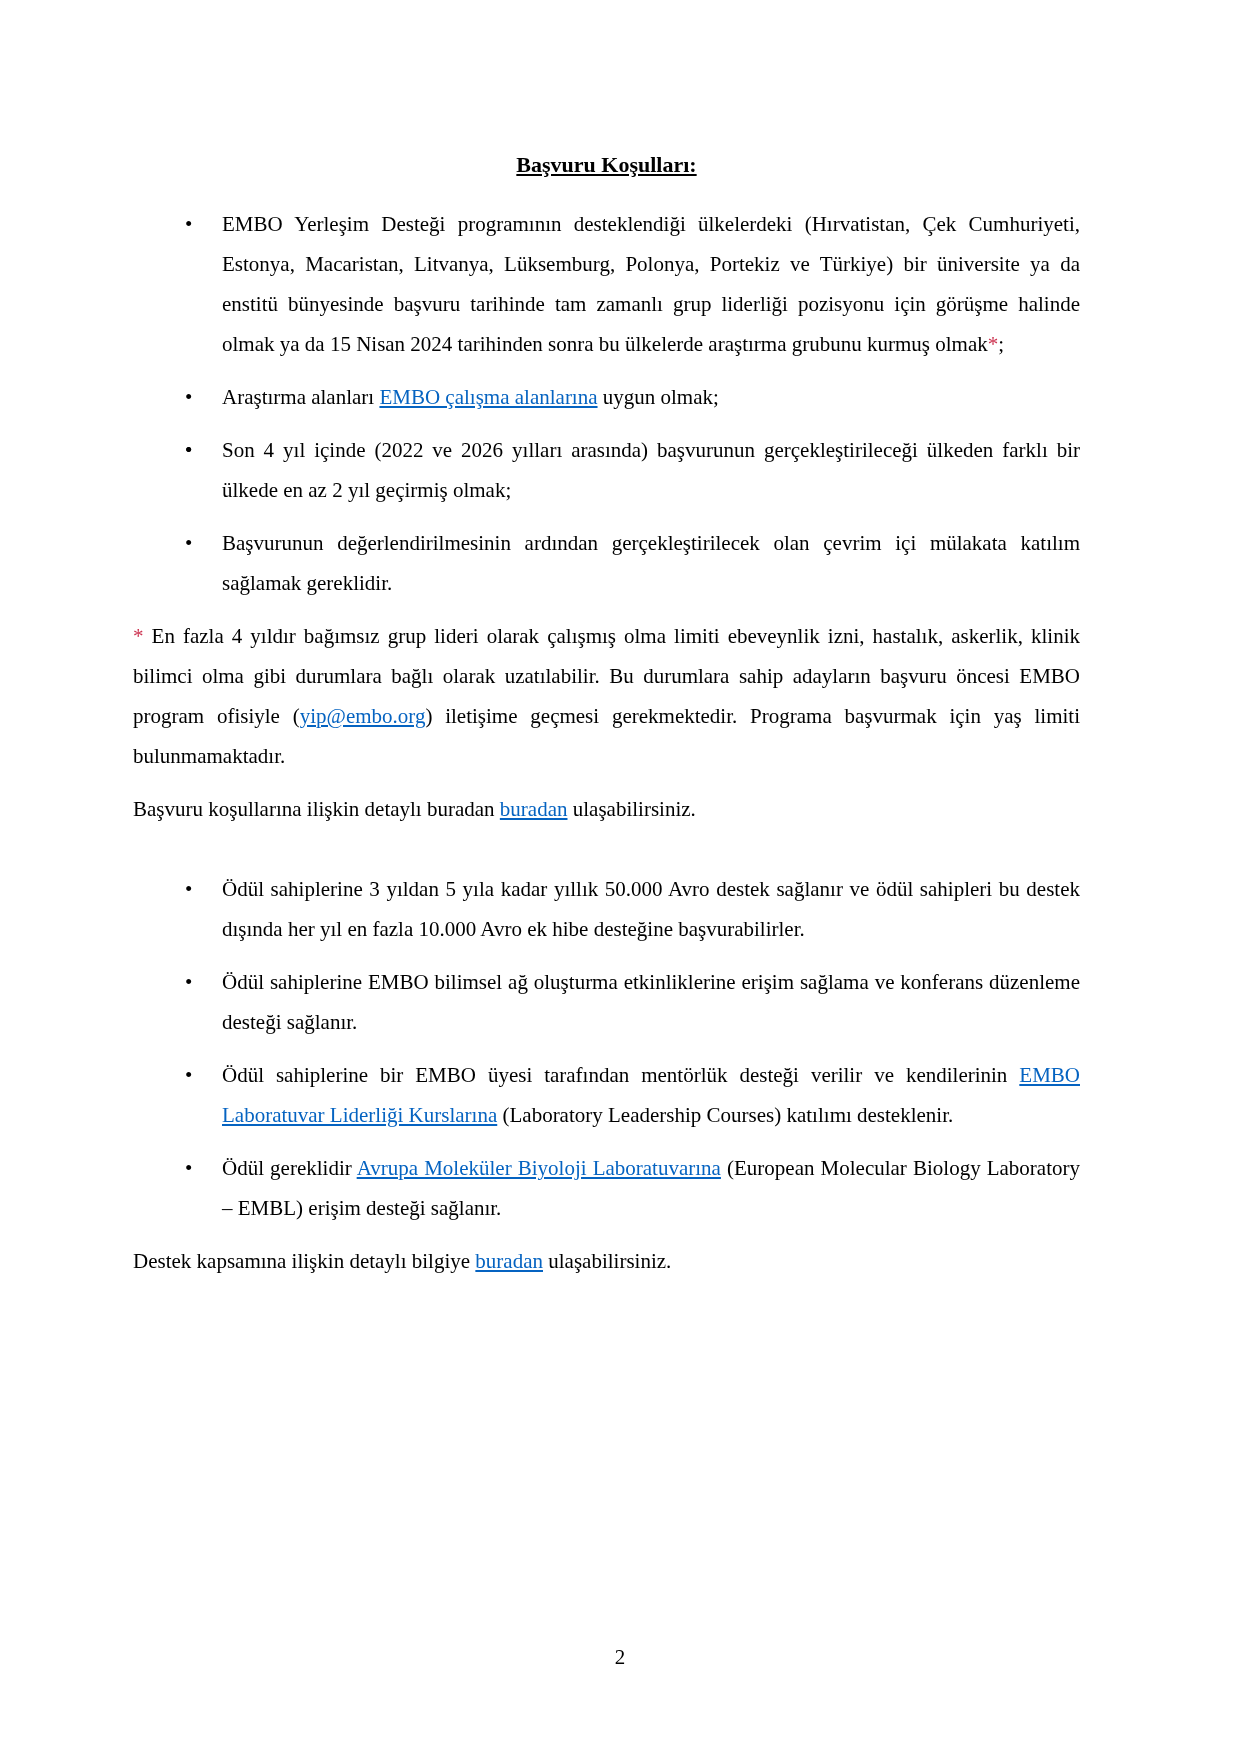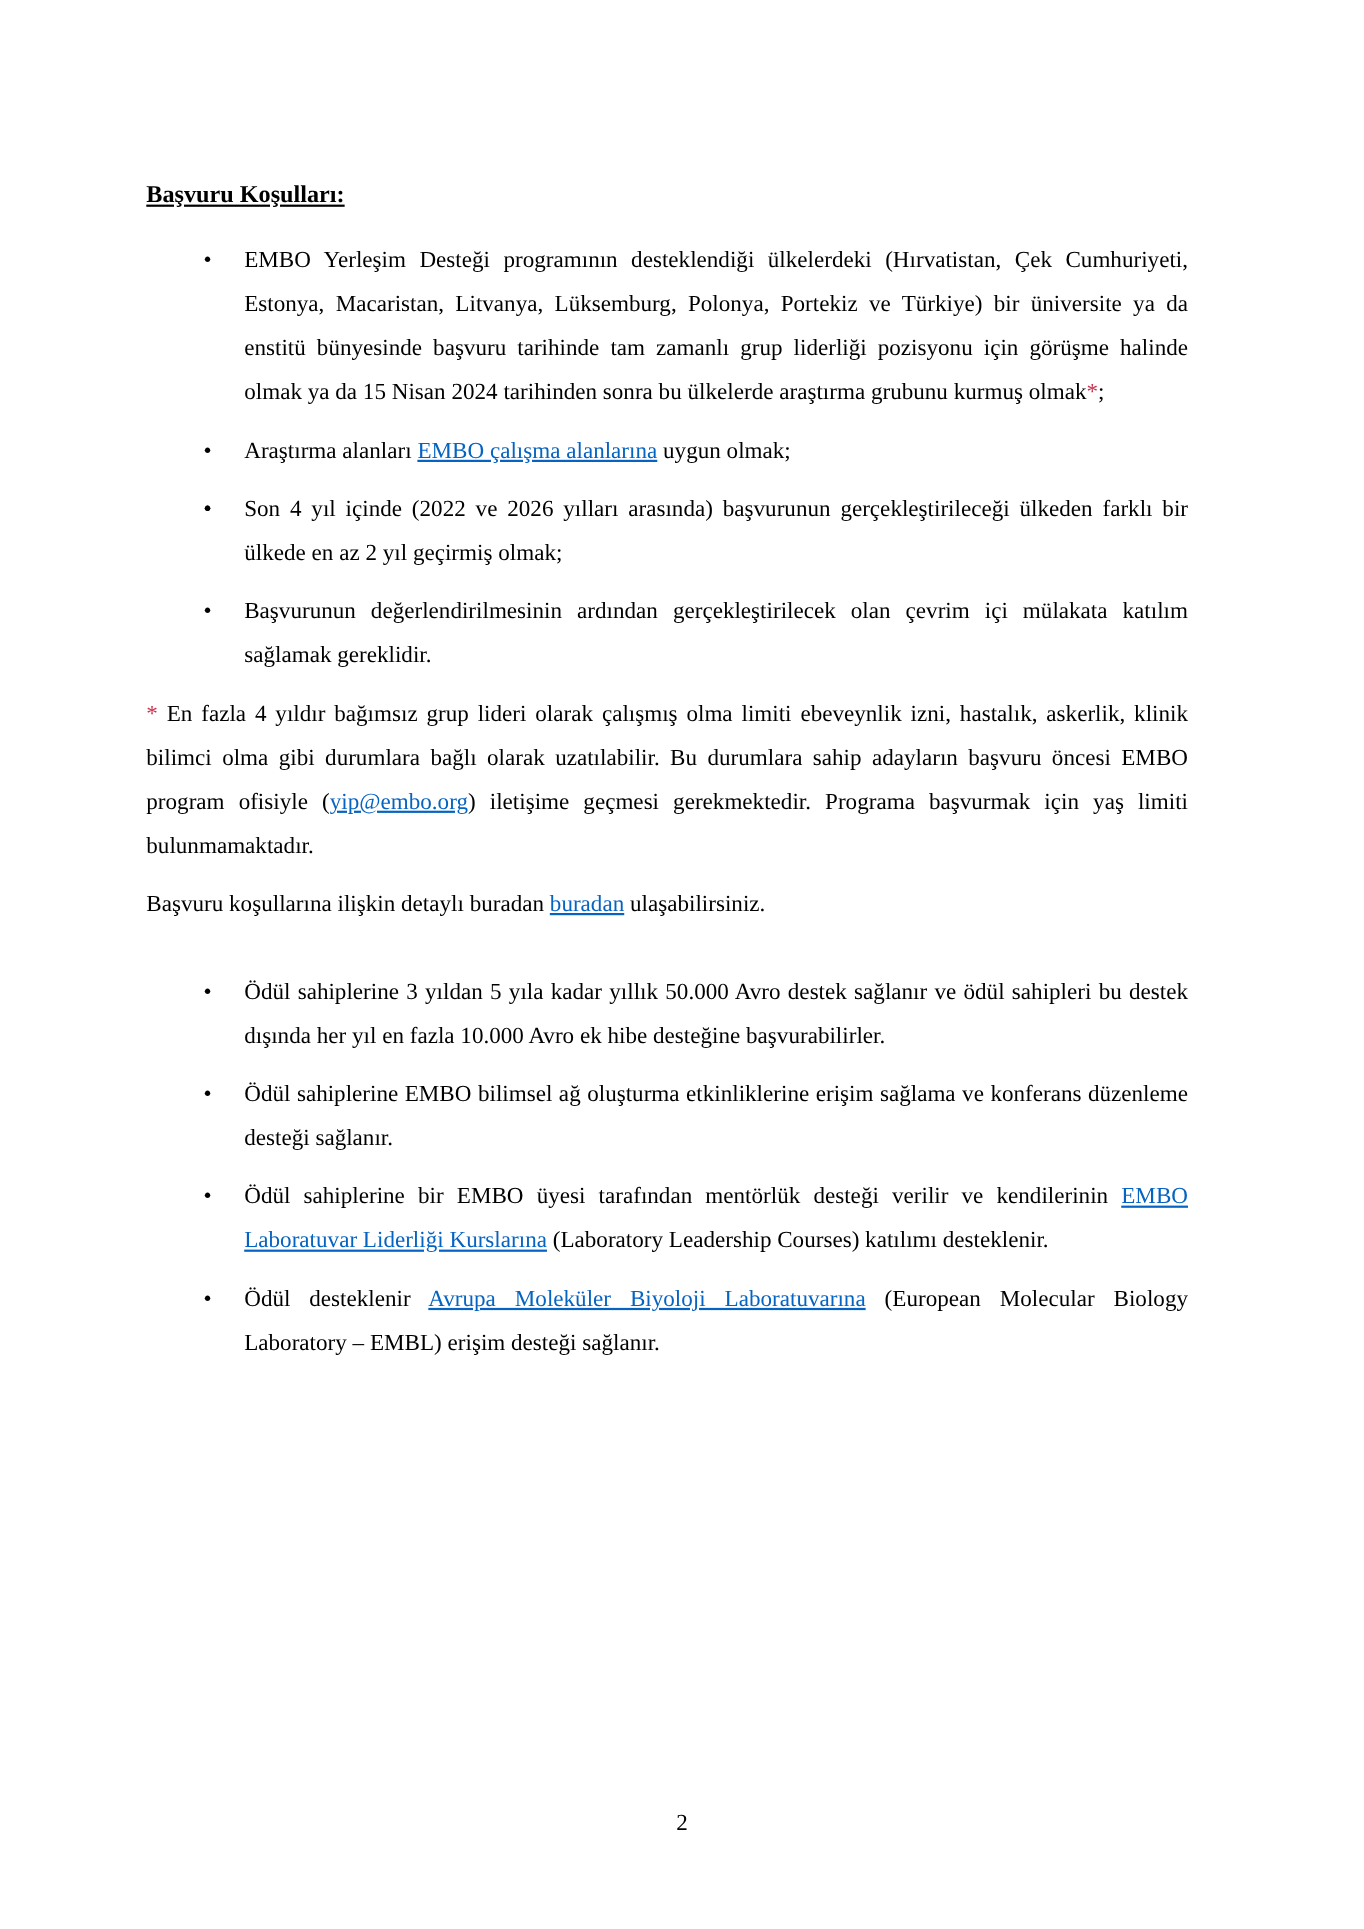--- a/index.html
+++ b/index.html
@@ -18,21 +18,22 @@
     position: absolute;
     left: 133px;
     top: 146px;
     width: 947px;
   }
   .heading {
     font-size: 22px;
     line-height: 30px;
     font-weight: 700;
     text-decoration: underline;
-    margin: 16px 0 24px 0;
+    margin: 4px 0 24px 0;
+    text-align: center;
   }
   section.second { margin-top: 40px; }
   .bullet, .paragraph {
     font-size: 21px;
     line-height: 40px;
     text-align: justify;
     margin: 0 0 13px 0;
   }
   .bullet { position: relative; padding-left: 89px; }
   .bullet .marker {
@@ -74,21 +75,22 @@
           <div class="paragraph"><span class="red">*</span><span class="run"> En fazla 4 yıldır bağımsız grup lideri olarak çalışmış olma limiti ebeveynlik izni, hastalık, askerlik, klinik bilimci olma gibi durumlara bağlı olarak uzatılabilir. Bu durumlara sahip adayların başvuru öncesi EMBO program ofisiyle (</span><a href="#" class="link">yip@embo.org</a><span class="run">) iletişime geçmesi gerekmektedir. Programa başvurmak için yaş limiti bulunmamaktadır.</span></div>
           <div class="paragraph"><span class="run">Başvuru koşullarına ilişkin detaylı buradan </span><a href="#" class="link">buradan</a><span class="run"> ulaşabilirsiniz.</span></div>
         </div>
     </section>
 
     <section class="second">
       <div class="items">
           <div class="bullet"><span class="marker">•</span><span class="run">Ödül sahiplerine 3 yıldan 5 yıla kadar yıllık 50.000 Avro destek sağlanır ve ödül sahipleri bu destek dışında her yıl en fazla 10.000 Avro ek hibe desteğine başvurabilirler.</span></div>
           <div class="bullet"><span class="marker">•</span><span class="run">Ödül sahiplerine EMBO bilimsel ağ oluşturma etkinliklerine erişim sağlama ve konferans düzenleme desteği sağlanır.</span></div>
           <div class="bullet"><span class="marker">•</span><span class="run">Ödül sahiplerine bir EMBO üyesi tarafından mentörlük desteği verilir ve kendilerinin </span><a href="#" class="link">EMBO Laboratuvar Liderliği Kurslarına</a><span class="run"> (Laboratory Leadership Courses) katılımı desteklenir.</span></div>
-          <div class="bullet"><span class="marker">•</span><span class="run">Ödül desteklenir </span><a href="#" class="link">Avrupa Moleküler Biyoloji Laboratuvarına</a><span class="run"> (European Molecular Biology Laboratory – EMBL) erişim desteği sağlanır.</span></div>
+          <div class="bullet"><span class="marker">•</span><span class="run">Ödül gereklidir </span><a href="#" class="link">Avrupa Moleküler Biyoloji Laboratuvarına</a><span class="run"> (European Molecular Biology Laboratory – EMBL) erişim desteği sağlanır.</span></div>
+          <div class="paragraph"><span class="run">Destek kapsamına ilişkin detaylı bilgiye </span><a href="#" class="link">buradan</a><span class="run"> ulaşabilirsiniz.</span></div>
         </div>
     </section>
 
   </div>
 
   <div class="footer">
     <span>2</span>
   </div>
 </div>
 

